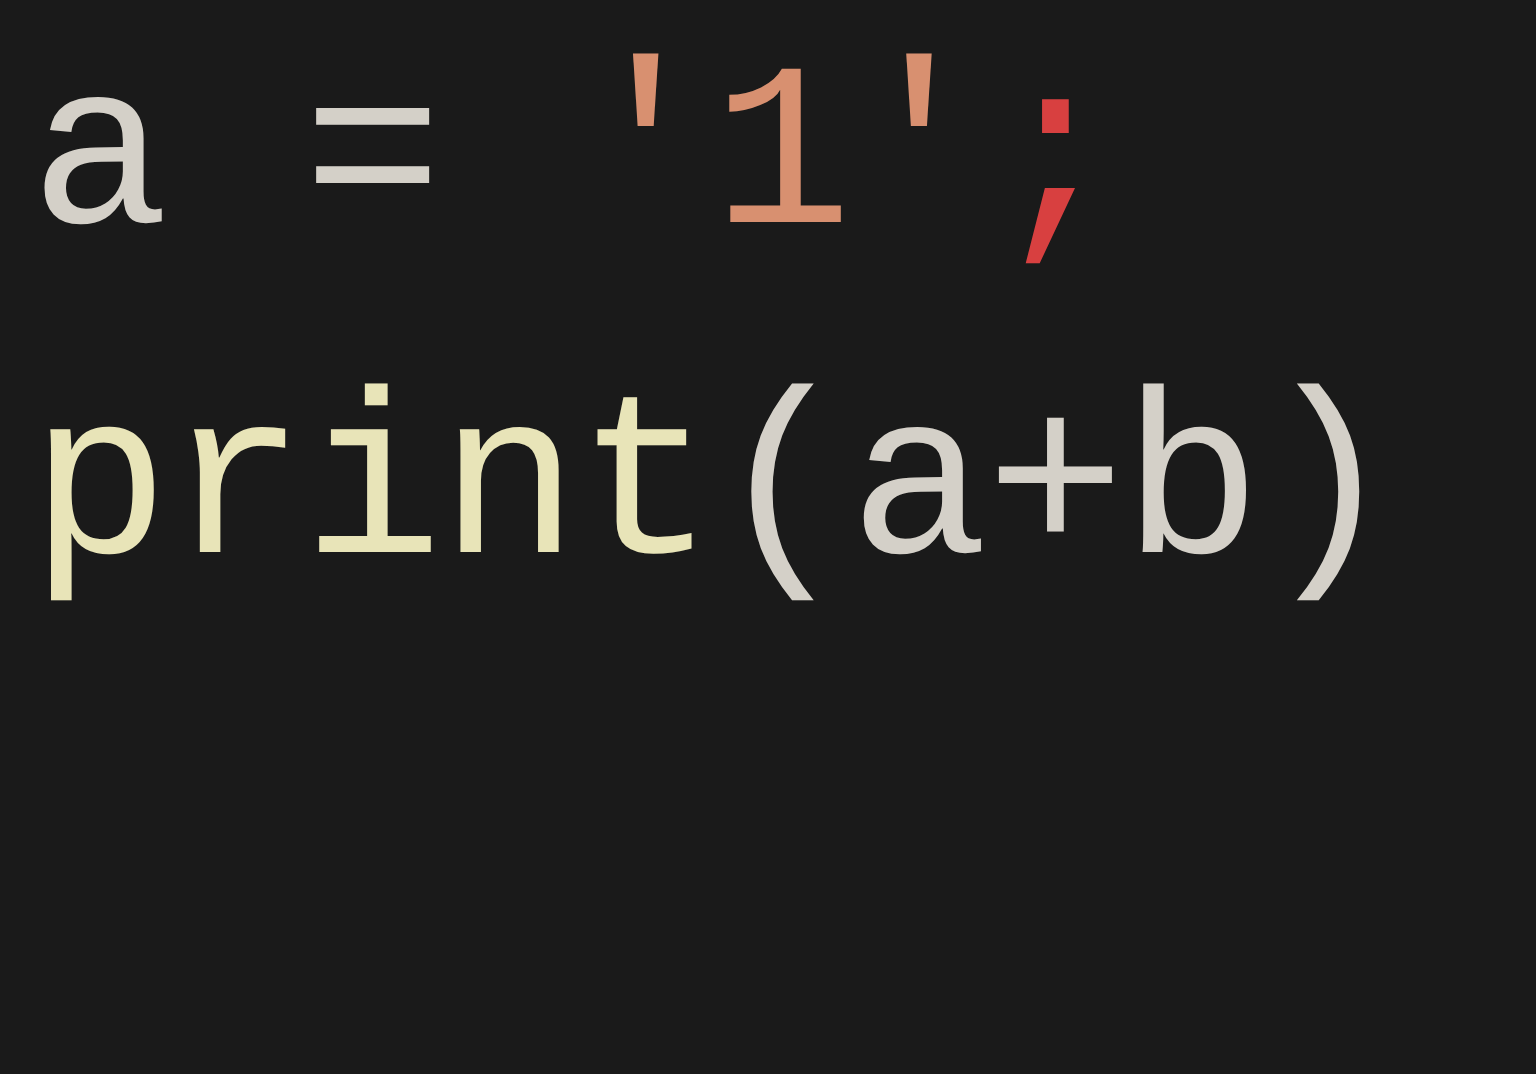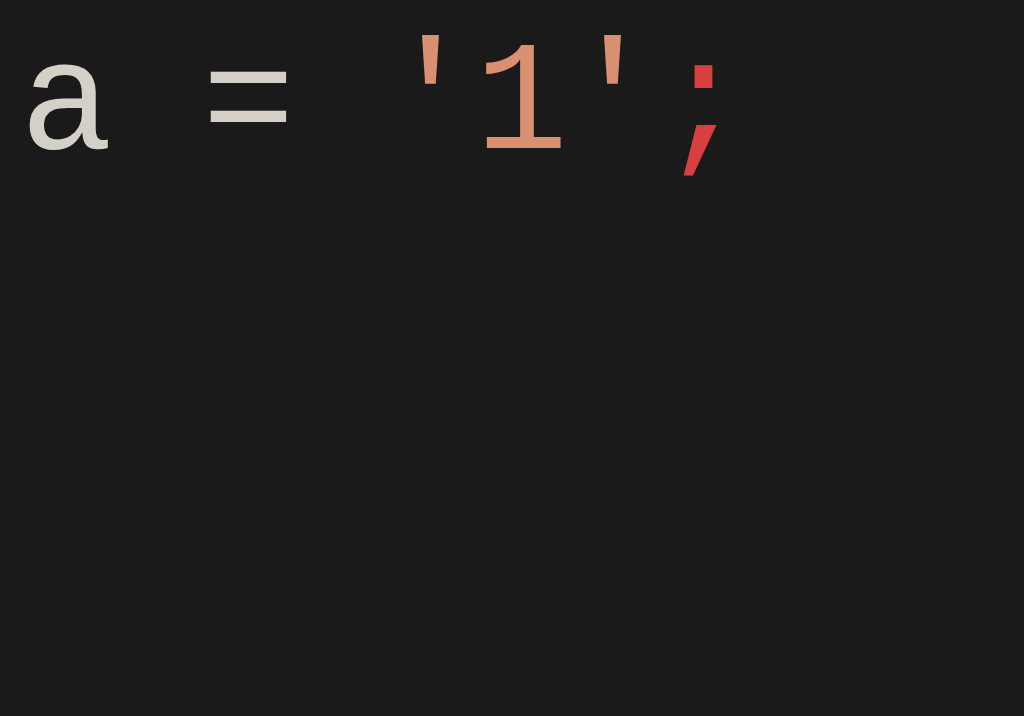--- a/index.html
+++ b/index.html
@@ -47,13 +47,14 @@
     }
     .token-plus {
       color: #d4d0c8;
     }
   </style>
 </head>
 <body>
 
 <div class="code-container">
   <div class="code-line"><span class="token-var">a</span><span class="token-op"> = </span><span class="token-string">'1'</span><span class="token-semi">;</span></div>
+  <div class="code-line"><span class="token-func">print</span><span class="token-paren">(</span><span class="token-var">a</span><span class="token-plus">+</span><span class="token-var">b</span><span class="token-paren">)</span></div>
 </div>
 
 </body></html>

